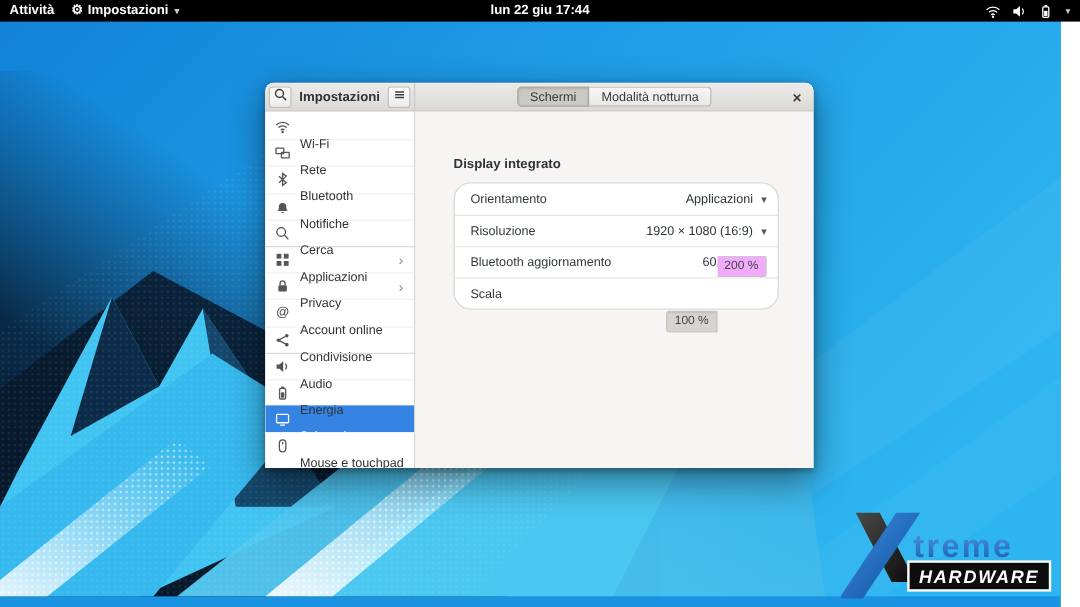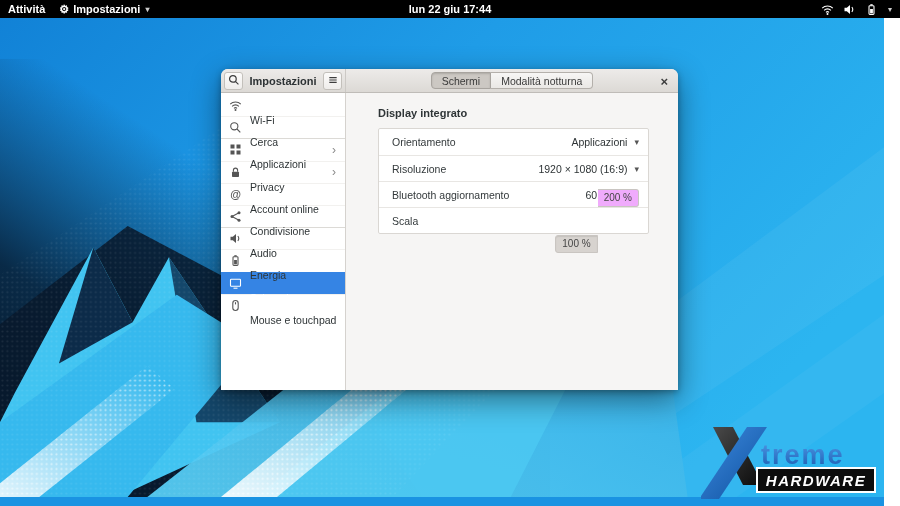--- a/index.html
+++ b/index.html
@@ -56,22 +56,22 @@
   .sb-row .icon{width:13px;height:13px;color:#555;display:flex;align-items:center;justify-content:center;}
   .sb-row .icon svg{display:block;}
   .sb-label{flex:1;white-space:nowrap;overflow:hidden;margin-top:29px;}
   .sb-row .chev{color:#8a8a8a;font-size:12px;margin-right:1px;}
   .sb-row.selected{background:#3584e4;color:#fff;border-top-color:#3584e4;}
   .sb-row.selected .icon{color:#fff;}
   .ticon{font-size:11px;font-weight:bold;line-height:1;}
 
   
   .panel{flex:1;background:#f6f5f4;padding:14px 0 0 32px;box-sizing:border-box;}
-  .panel-heading{font-size:11px;font-weight:bold;color:#2e3436;margin-bottom:9px;}
-  .card{width:269px;background:#fff;border:1px solid #dad7d3;border-radius:2px;}
+  .panel-heading{font-size:11px;font-weight:bold;color:#2e3436;margin-bottom:9px;margin-top:24px;}
+  .card{width:269px;background:#fff;border:1px solid #dad7d3;border-radius:14px;}
   .card-row{height:26px;display:flex;align-items:center;padding:0 9px 0 13px;
     box-sizing:border-box;border-top:1px solid #e8e6e3;}
   .card-row:first-child{border-top:none;}
   .row-label{flex:1;font-size:10.5px;color:#33393b;}
   .row-value{font-size:10.5px;color:#2e3436;display:flex;align-items:center;gap:7px;}
   .row-caret{font-size:9px;color:#555;}
   .seg-group{display:flex;}
   .seg-btn{height:18px;min-width:38px;padding:0 6px;display:flex;align-items:center;
     justify-content:center;font-size:10px;color:#454545;border:1px solid #c9c5c1;
     background:#f0abfc;box-sizing:border-box;}
@@ -199,20 +199,46 @@
           <div class="sb-row">
             <span class="icon">
               <svg width="13" height="13" viewBox="0 0 13 13" fill="none" stroke="currentColor" stroke-width="1.1">
                 <path d="M1.2,5.2 a7.5,7.5 0 0 1 10.6,0"></path>
                 <path d="M3.1,7.3 a4.8,4.8 0 0 1 6.8,0"></path>
                 <path d="M5,9.4 a2.2,2.2 0 0 1 3,0"></path>
                 <circle cx="6.5" cy="11" r="1" fill="currentColor" stroke="none"></circle>
               </svg>
             </span>
             <span class="sb-label">Wi-Fi</span>
+          </div>
+          <div class="sb-row">
+            <span class="icon">
+              <svg width="13" height="13" viewBox="0 0 13 13" fill="none" stroke="currentColor" stroke-width="1.1">
+                <rect x="1" y="2.5" width="6.5" height="4.5" rx="0.5"></rect>
+                <rect x="5.5" y="6" width="6.5" height="4.5" rx="0.5"></rect>
+              </svg>
+            </span>
+            <span class="sb-label">Rete</span>
+          </div>
+          <div class="sb-row">
+            <span class="icon">
+              <svg width="13" height="13" viewBox="0 0 13 13" fill="none" stroke="currentColor" stroke-width="1.1">
+                <path d="M3.5,3.8 L9.5,9.2 L6.5,11.5 L6.5,1.5 L9.5,3.8 L3.5,9.2"></path>
+              </svg>
+            </span>
+            <span class="sb-label">Bluetooth</span>
+          </div>
+          <div class="sb-row">
+            <span class="icon">
+              <svg width="13" height="13" viewBox="0 0 13 13" fill="none" stroke="currentColor" stroke-width="1.1">
+                <path d="M2.2,9.8 c1,-0.8 1.2,-2.2 1.2,-3.6 a3.1,3.1 0 0 1 6.2,0 c0,1.4 0.2,2.8 1.2,3.6 z" fill="currentColor" stroke="none"></path>
+                <path d="M5.3,10.6 a1.3,1.3 0 0 0 2.4,0 z" fill="currentColor" stroke="none"></path>
+              </svg>
+            </span>
+            <span class="sb-label">Notifiche</span>
           </div>
           <div class="sb-row">
             <span class="icon">
               <svg width="13" height="13" viewBox="0 0 13 13" fill="none" stroke="currentColor" stroke-width="1.1">
                 <circle cx="5.3" cy="5.3" r="3.6"></circle>
                 <path d="M8,8 L11.3,11.3"></path>
               </svg>
             </span>
             <span class="sb-label">Cerca</span>
           </div>

